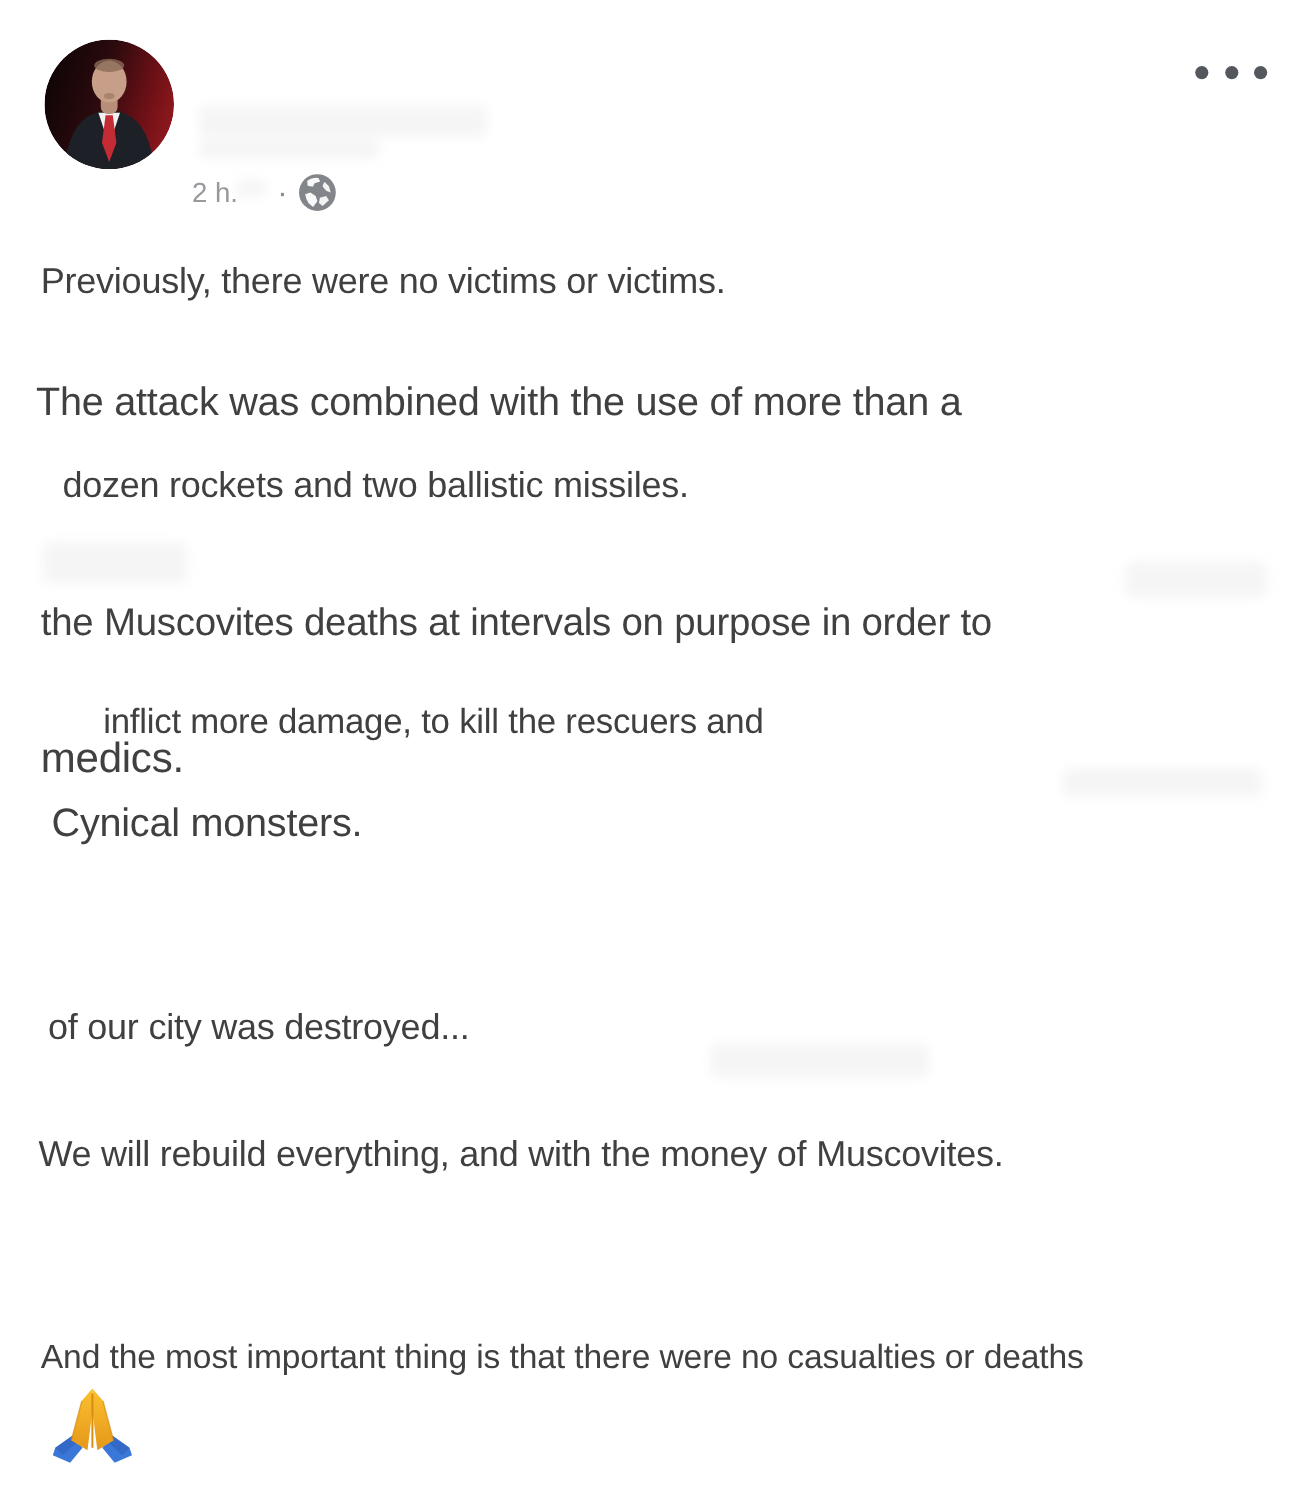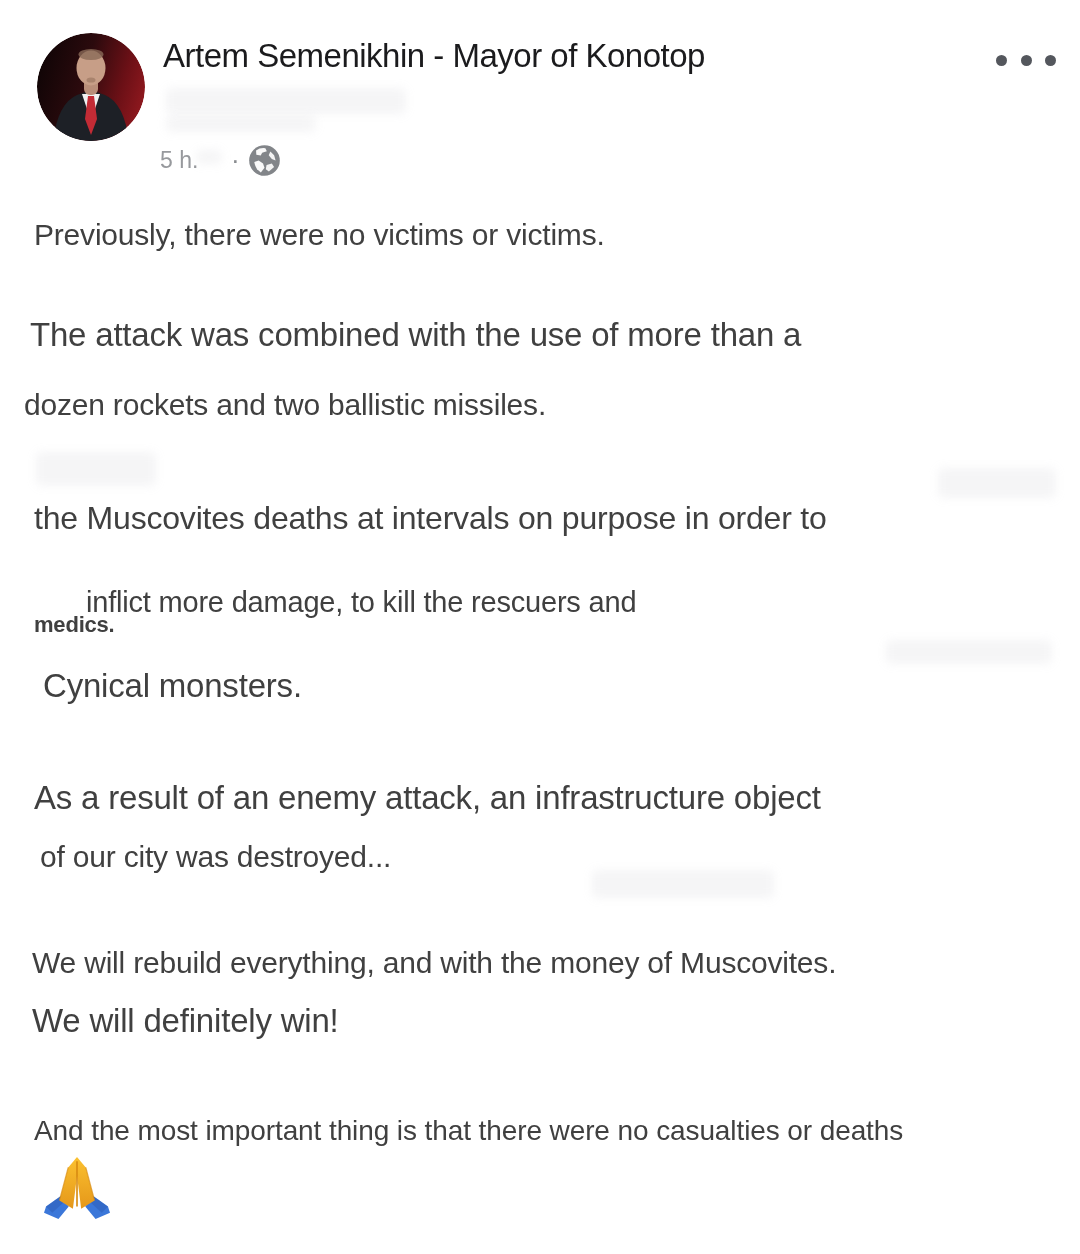--- a/index.html
+++ b/index.html
@@ -83,24 +83,24 @@
 
   
   .line {
     position: absolute;
     color: #404040;
     letter-spacing: -0.2px;
     white-space: nowrap;
   }
   .ln0  { left: 34px; top: 218px;  font-size: 30px; }
   .ln1  { left: 30px; top: 316px;  font-size: 33px; }
-  .ln2  { left: 24px; top: 388px;  font-size: 30px; }
+  .ln2  { left: 52px; top: 388px;  font-size: 30px; }
   .ln3  { left: 34px; top: 500px;  font-size: 32px; }
   .ln4  { left: 40px; top: 586px;  font-size: 29px; margin-left: 46px; }
-  .ln5  { left: 34px; top: 612px;  font-size: 22px; font-weight: bold; }
+  .ln5  { left: 34px; top: 612px;  font-size: 35px; }
   .ln6  { left: 30px; top: 667px;  font-size: 33px; margin-left: 13px; }
   .ln7  { left: 34px; top: 779px;  font-size: 33px; }
   .ln8  { left: 40px; top: 840px;  font-size: 30px; }
   .ln9  { left: 32px; top: 946px;  font-size: 30px; }
   .ln10 { left: 32px; top: 1002px; font-size: 33px; }
   .ln11 { left: 34px; top: 1115px; font-size: 28px; letter-spacing: -0.1px; }
 
   .emoji {
     position: absolute;
     left: 44px; top: 1155px;
@@ -132,31 +132,30 @@
         <polygon points="45,61 63,61 54,88" fill="#f1f1f1"></polygon>
         <polygon points="51,63 57,63 60,86 54,102 48,86" fill="#c32b35"></polygon>
         <rect x="47" y="44" width="14" height="18" rx="6" fill="#b98e79"></rect>
         <ellipse cx="54" cy="35" rx="14.5" ry="17.5" fill="#c79e87"></ellipse>
         <ellipse cx="54" cy="21.5" rx="12.5" ry="5.5" fill="#8a6a57" opacity="0.8"></ellipse>
         <ellipse cx="54" cy="47" rx="4.5" ry="2.6" fill="#9c7763" opacity="0.7"></ellipse>
       </g>
     </svg>
   </div>
 
-  <div class="author-name">Artem Semenikhin - Mayor of Konotop</div>
 
   <div class="ghost g1"></div>
   <div class="ghost g2"></div>
   <div class="ghost g3"></div>
   <div class="ghost g4"></div>
   <div class="ghost g5"></div>
   <div class="ghost g6"></div>
   <div class="ghost g7"></div>
 
-  <div class="timestamp">5 h.</div>
+  <div class="timestamp">2 h.</div>
   <div class="meta-dot">·</div>
 
   <svg class="globe" viewBox="0 0 24 24">
     <circle cx="12" cy="12" r="10.5" fill="#828589"></circle>
     <path d="M6.2,5.2 Q9,3.1 12.6,3.6 L13.6,5.6 L10.4,6.6 L9.4,8.6 L6.4,8.1 Z" fill="#ffffff" opacity="0.95"></path>
     <path d="M16,5.8 L18.6,8.4 L19.6,12 L17,11 L14.9,8.4 Z" fill="#ffffff" opacity="0.9"></path>
     <path d="M5,13 L8,12 L11,14 L12,17 L9.5,20.2 L6.9,18 Q5.4,15.6 5,13 Z" fill="#ffffff" opacity="0.95"></path>
     <path d="M13.4,15 L17,14 L18.6,16.4 L15,19.6 L12.9,18 Z" fill="#ffffff" opacity="0.9"></path>
   </svg>
 
@@ -166,24 +165,22 @@
     <span class="dot"></span>
   </div>
 
   <div class="line ln0">Previously, there were no victims or victims.</div>
   <div class="line ln1">The attack was combined with the use of more than a</div>
   <div class="line ln2">dozen rockets and two ballistic missiles.</div>
   <div class="line ln3">the Muscovites deaths at intervals on purpose in order to</div>
   <div class="line ln4">inflict more damage, to kill the rescuers and</div>
   <div class="line ln5">medics.</div>
   <div class="line ln6">Cynical monsters.</div>
-  <div class="line ln7">As a result of an enemy attack, an infrastructure object</div>
   <div class="line ln8">of our city was destroyed...</div>
   <div class="line ln9">We will rebuild everything, and with the money of Muscovites.</div>
-  <div class="line ln10">We will definitely win!</div>
   <div class="line ln11">And the most important thing is that there were no casualties or deaths</div>
 
   <div class="emoji">
     <svg viewBox="0 0 64 64">
       <defs>
         <linearGradient id="gold" x1="0" y1="0" x2="0" y2="1">
           <stop offset="0" stop-color="#fbc12f"></stop>
           <stop offset="1" stop-color="#e5971a"></stop>
         </linearGradient>
       </defs>

